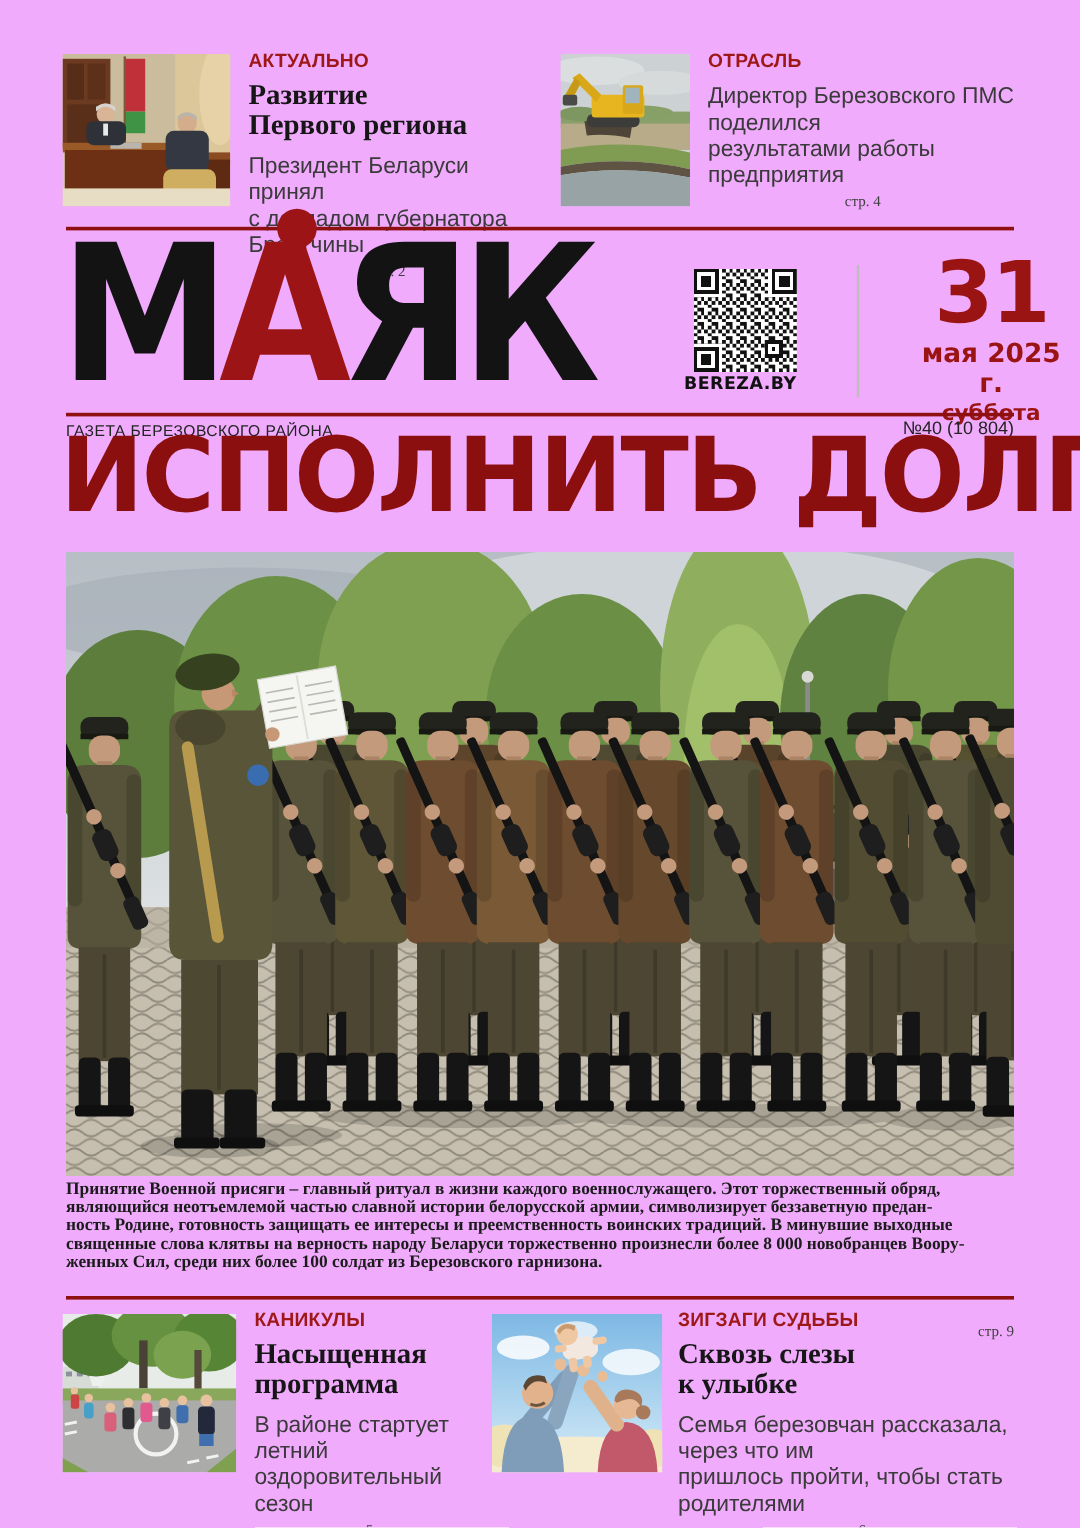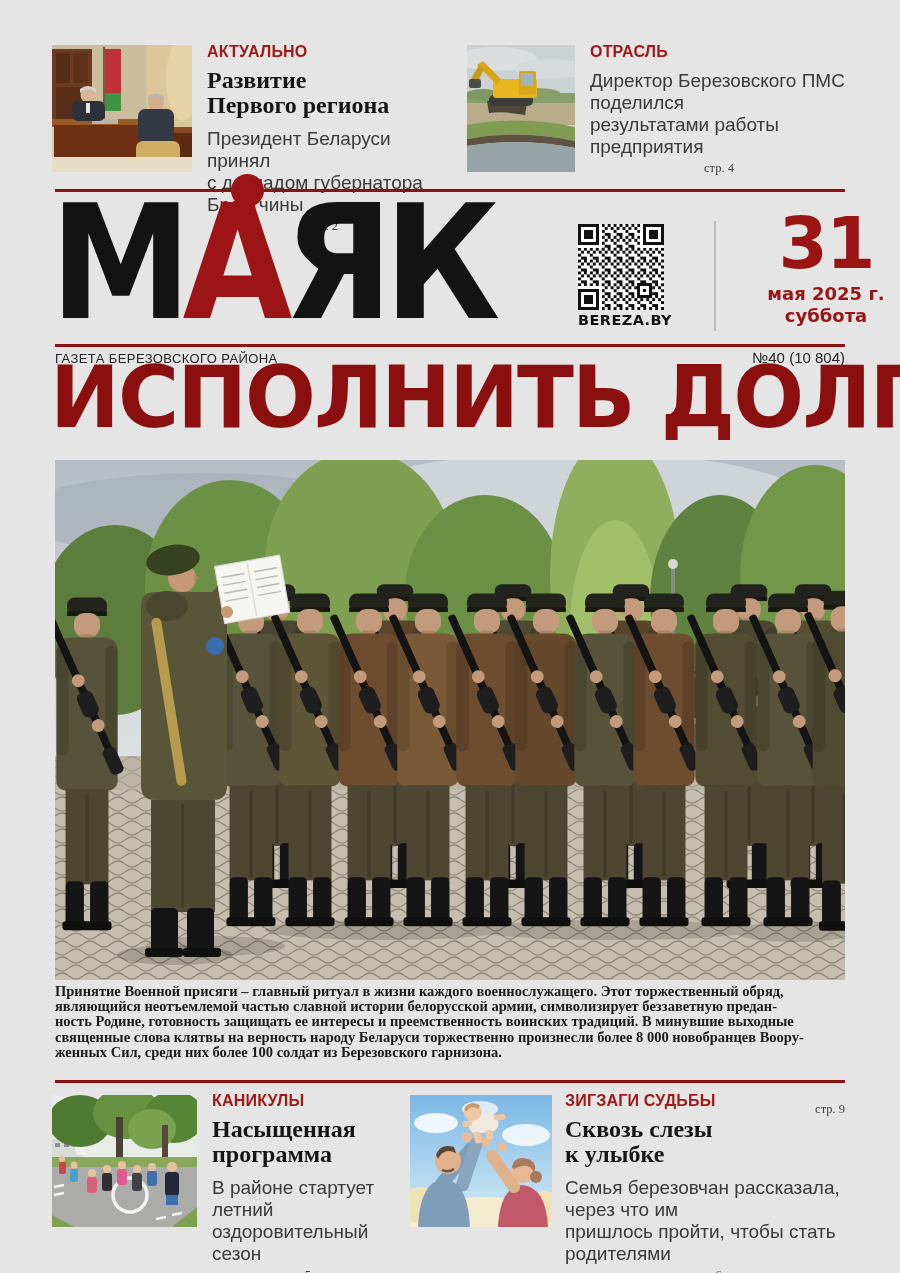--- a/index.html
+++ b/index.html
@@ -1,16 +1,16 @@
 <!DOCTYPE html>
 <html><head>
 <meta charset="utf-8">
 <style>
   html,body{margin:0;padding:0;background:#fff;}
-  .page{position:relative;width:900px;height:1273px;background:#e5e5e5;overflow:hidden;
+  .page{position:relative;width:900px;height:1273px;background:#f0abfc;overflow:hidden;
         font-family:"Liberation Serif",serif;}
 
   
   .story-photo{position:absolute;overflow:hidden;}
   .story-photo svg{display:block;}
   .story-text{position:absolute;}
   .section-label{font-family:"Liberation Sans",sans-serif;font-weight:bold;
                  font-size:16px;letter-spacing:.2px;color:#9e1818;}
   .story-title{font-family:"Liberation Serif",serif;font-weight:bold;
                font-size:24px;line-height:1.06;color:#161616;margin:7px 0 0 0;
@@ -23,28 +23,28 @@
   
   .rule{position:absolute;background:#8e1011;}
   .mast-dot{position:absolute;left:231px;top:174px;width:33px;height:33px;
             border-radius:50%;background:#9c1416;}
   .mast-title{position:absolute;left:50px;top:184px;line-height:1;white-space:nowrap;
               font-family:"DejaVu Sans","Liberation Sans",sans-serif;font-weight:bold;
               font-size:158px;letter-spacing:-10px;transform:scaleX(.9);
               transform-origin:left top;color:#131313;}
   .mast-title .red{color:#9c1416;}
   .qr-wrap{position:absolute;left:578px;top:224px;width:86px;height:86px;}
-  .qr-caption{position:absolute;left:570px;top:312px;width:102px;text-align:right;
+  .qr-caption{position:absolute;left:570px;top:312px;width:102px;text-align:left;
               font-family:"DejaVu Sans","Liberation Sans",sans-serif;font-weight:bold;
               font-size:14.5px;letter-spacing:.4px;color:#111;}
   .mast-divider{position:absolute;left:714px;top:221px;width:2px;height:110px;background:#bdbdbd;}
   .date-block{position:absolute;left:764px;top:211px;width:124px;text-align:center;
               font-family:"DejaVu Sans","Liberation Sans",sans-serif;color:#9b1414;}
   .date-day{font-weight:bold;font-size:71px;line-height:.92;letter-spacing:-2px;}
-  .date-month{font-weight:bold;font-size:18px;margin-top:7px;}
+  .date-month{font-weight:bold;font-size:22px;margin-top:7px;}
   .date-weekday{font-weight:bold;font-size:18px;margin-top:1px;}
   .tagline{position:absolute;left:55px;top:351px;font-family:"Liberation Sans",sans-serif;
            font-size:13px;letter-spacing:.4px;color:#232323;}
   .issue-no{position:absolute;right:55px;top:349px;font-family:"Liberation Sans",sans-serif;
             font-size:15px;color:#232323;}
 
   
   .lead-headline{position:absolute;left:50px;top:354px;white-space:nowrap;
                  font-family:"DejaVu Sans","Liberation Sans",sans-serif;font-weight:bold;
                  font-size:86px;line-height:1;letter-spacing:-2px;color:#8c0f10;

